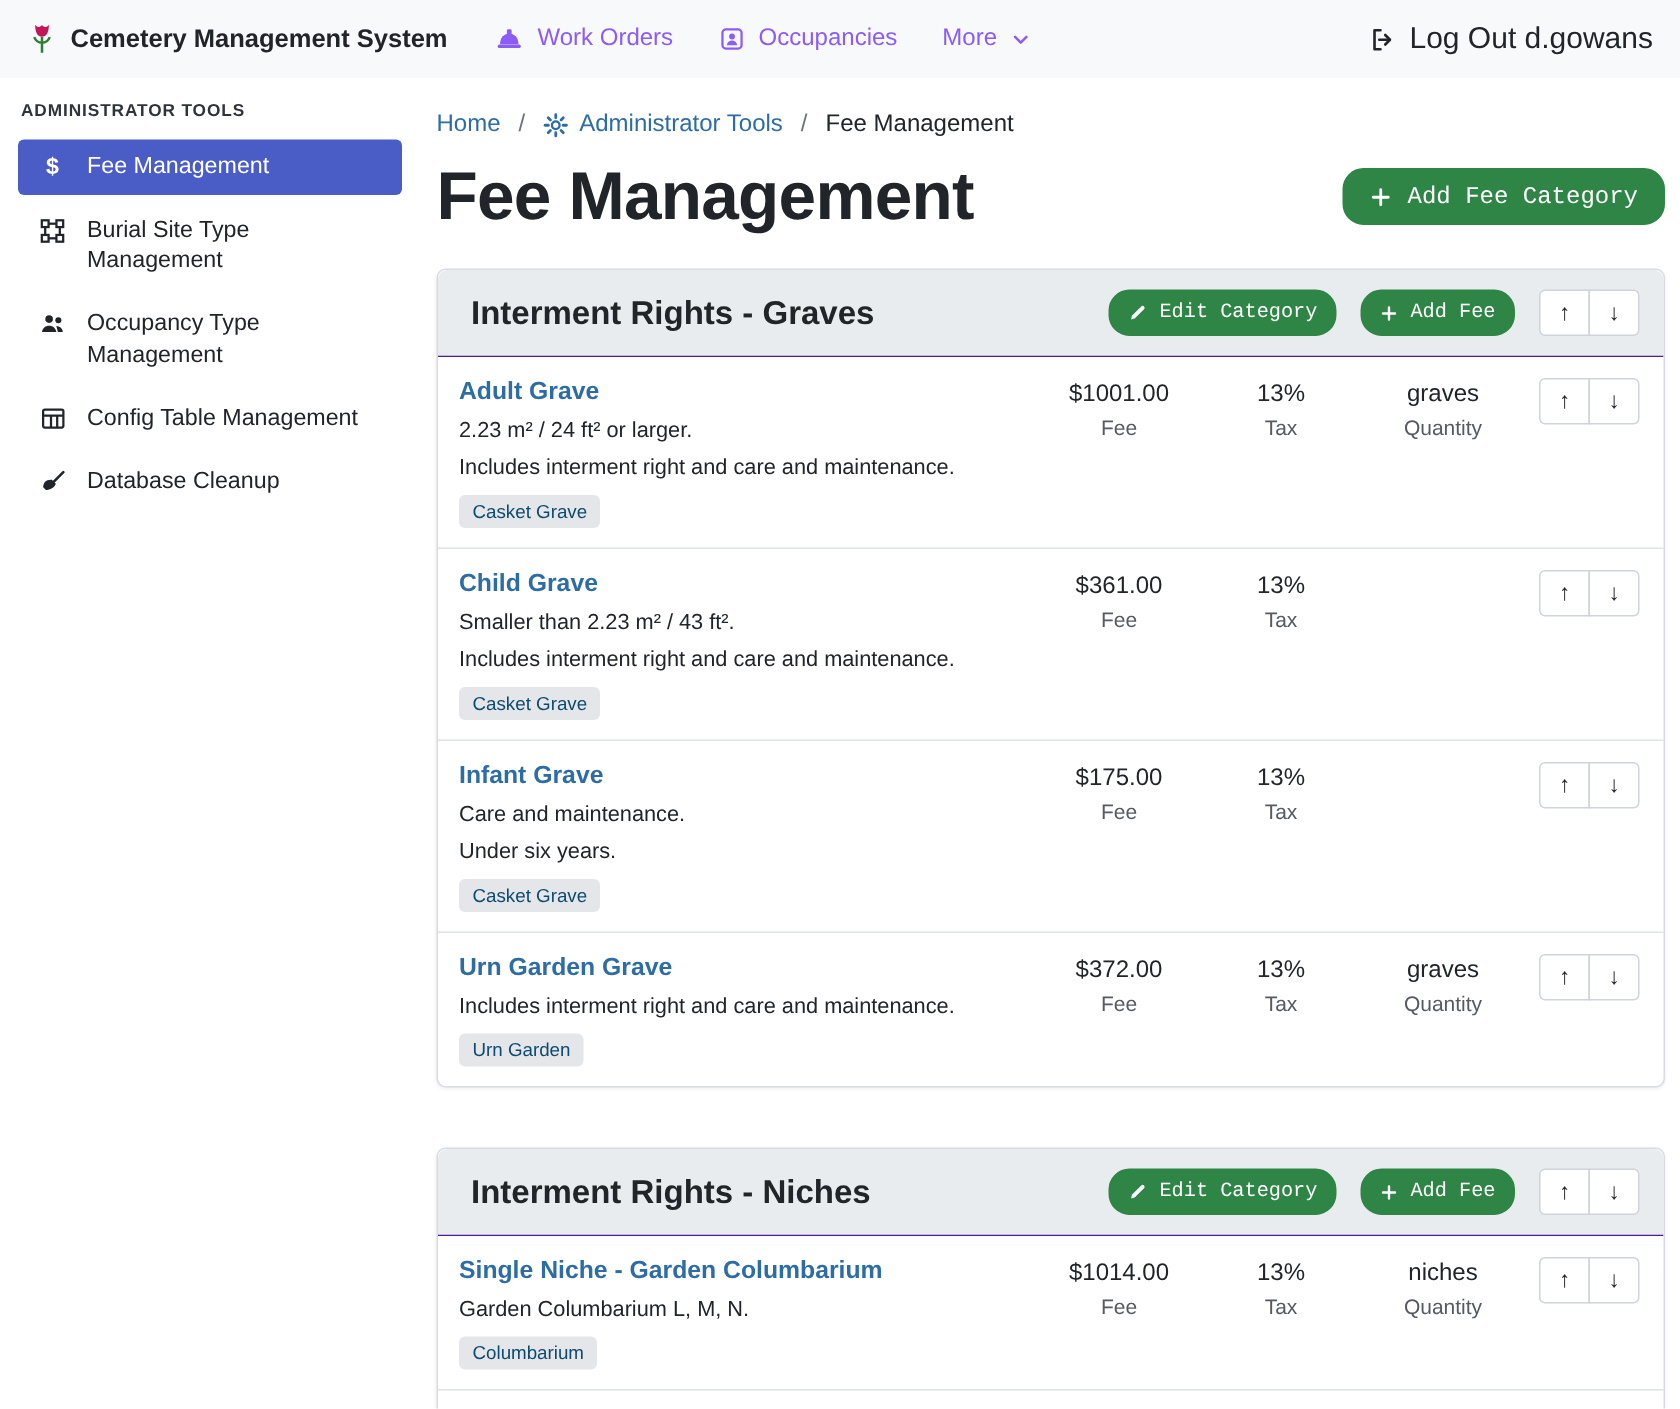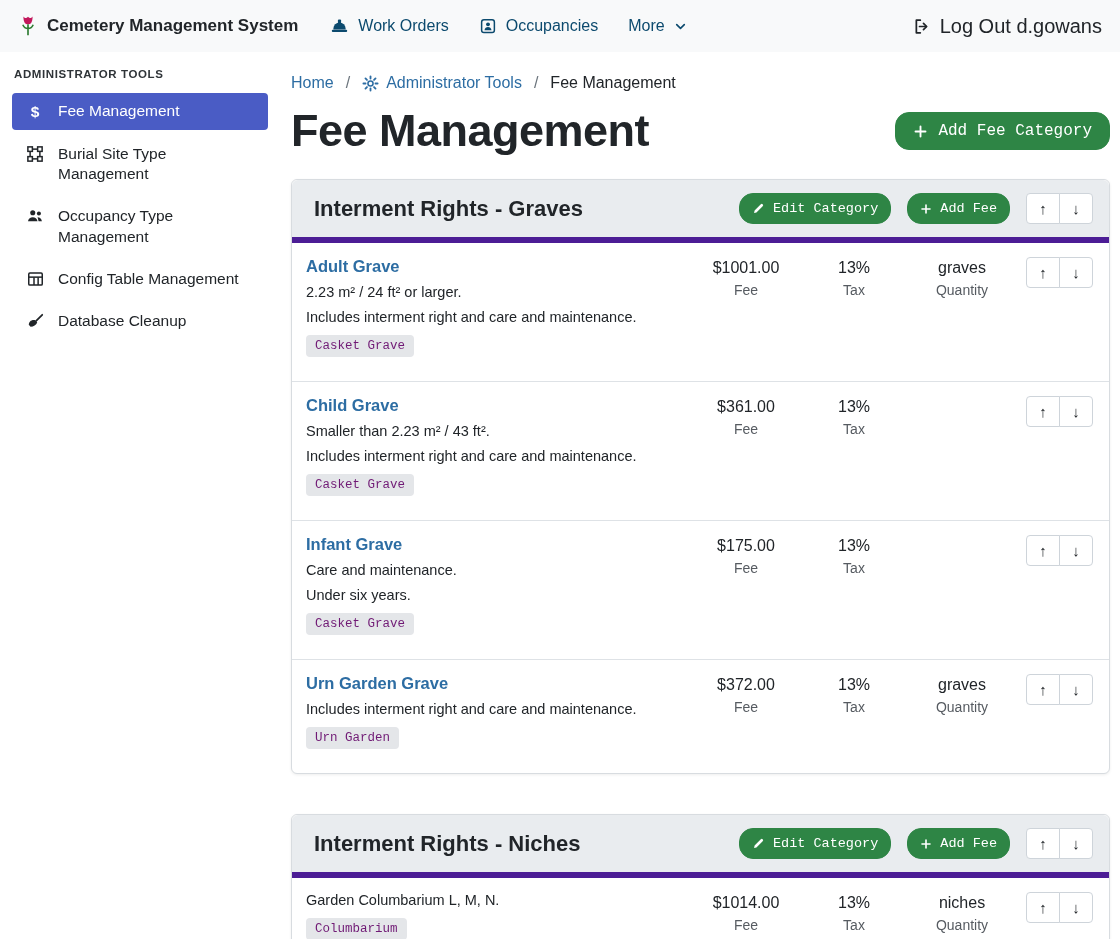--- a/index.html
+++ b/index.html
@@ -2,21 +2,21 @@
 <html style="--accent-green: #2e8545; --sidebar-active: #4a5cc5; --link-blue: #2d6da3; --header-bg: #e9ecef; --navbar-bg: #f8f9fa;"><head>
 <meta charset="utf-8">
 <style>
   * { margin:0; padding:0; box-sizing:border-box; }
   html,body { width:1120px; height:939px; overflow:hidden; background:#fff;
     font-family:"Liberation Sans","DejaVu Sans",sans-serif; color:#212529; }
 
   
   .navbar { height:52px; background:var(--navbar-bg,#f8f9fa); display:flex; align-items:center; padding:0 18px; }
   .brand { display:flex; align-items:center; gap:9px; font-size:17px; font-weight:700; margin-right:32px; cursor:pointer; }
-  .nav-link { display:flex; align-items:center; gap:9px; font-size:16px; margin-right:30px; cursor:pointer; color:#0c4a6e;text-align:right; }
+  .nav-link { display:flex; align-items:center; gap:9px; font-size:16px; margin-right:30px; cursor:pointer; color:#8b5cf6;text-align:right; }
   .logout { margin-left:auto; display:flex; align-items:center; gap:9px; font-size:20px; cursor:pointer; }
   .icon { display:inline-flex; align-items:center; justify-content:center; }
 
   
   .layout { display:flex; height:887px; }
   .sidebar { width:280px; flex:none; padding:14px 12px; }
   .side-heading { font-size:11.5px; font-weight:700; letter-spacing:.6px; text-transform:uppercase; color:#2f3438; margin:2px 2px 13px; }
   .side-item { display:flex; align-items:flex-start; gap:12px; padding:8px 10px 8px 12px; border-radius:4px;
     font-size:15.5px; line-height:1.3; margin-bottom:6px; cursor:pointer; }
   .side-item.active { background:var(--sidebar-active,#4a5cc5); color:#fff; }
@@ -39,30 +39,30 @@
   .btn-sm { font-size:13.5px; padding:7px 12px; gap:8px; }
   .btn-group { display:inline-flex; }
   .btn-arrow { width:34px; height:31px; background:#fff; border:1px solid #ced4da; color:#212529; font-size:15px;
     cursor:pointer; display:flex; align-items:center; justify-content:center; font-family:inherit; }
   .btn-group .btn-arrow:first-child { border-radius:4px 0 0 4px; }
   .btn-group .btn-arrow:last-child { border-radius:0 4px 4px 0; margin-left:-1px; }
 
   
   .card { border:1px solid #d8dce0; border-radius:6px; box-shadow:0 1px 3px rgba(0,0,0,.07); margin-bottom:40px; background:#fff; }
   .card-header { display:flex; align-items:center; background:var(--header-bg,#e9ecef); padding:13px 16px 13px 22px;
-    border-bottom:6px solid #4c1d95; border-radius:6px 6px 0 0; }
+    border-bottom:1px solid #4c1d95; border-radius:6px 6px 0 0; }
   .card-title { font-size:22px; font-weight:600; }
   .card-actions { margin-left:auto; display:flex; align-items:center; gap:16px; }
 
   .fee-row { display:grid; grid-template-columns:1fr 110px 90px 110px 68px; gap:8px;
-    padding:14px 16px 24px 14px; border-bottom:1px solid #dee2e6; align-items:start; }
+    padding:14px 16px 13px 14px; border-bottom:1px solid #dee2e6; align-items:start; }
   .fee-row:last-child { border-bottom:0; }
   .fee-name { color:var(--link-blue,#2d6da3); font-size:16.5px; font-weight:600; cursor:pointer; display:inline-block; margin-bottom:8px; }
   .fee-desc { font-size:14.5px; margin-bottom:9px; }
-  .badge { display:inline-block; background:#e4e6e9; color:#701a75; font-size:12.5px; padding:4px 9px; border-radius:4px; margin-top:1px;font-family:Liberation Mono, monospace; }
+  .badge { display:inline-block; background:#e4e6e9; color:#0c4a6e; font-size:12.5px; padding:4px 9px; border-radius:4px; margin-top:1px; }
   .fee-col { text-align:center; padding-top:2px; }
   .fee-col .val { font-size:16px; }
   .fee-col .sub { font-size:14px; color:#565b61; margin-top:5px; }
   .row-arrows { justify-self:end; }
 
   svg { display:block; }
 </style>
 </head>
 <body>
 
@@ -390,20 +390,21 @@
                 </button>
           <button class="btn-arrow">
                   <span>↓</span>
                 </button>
         </div>
       </div>
     </div>
     <div>
   <div class="fee-row">
     <div>
+      <a class="fee-name">Single Niche - Garden Columbarium</a>
       <div>
                   <div class="fee-desc">Garden Columbarium L, M, N.</div>
                 </div>
       <span class="badge">Columbarium</span>
     </div>
     <div class="fee-col">
       <div class="val">$1014.00</div>
       <div class="sub">Fee</div>
     </div>
     <div class="fee-col">

